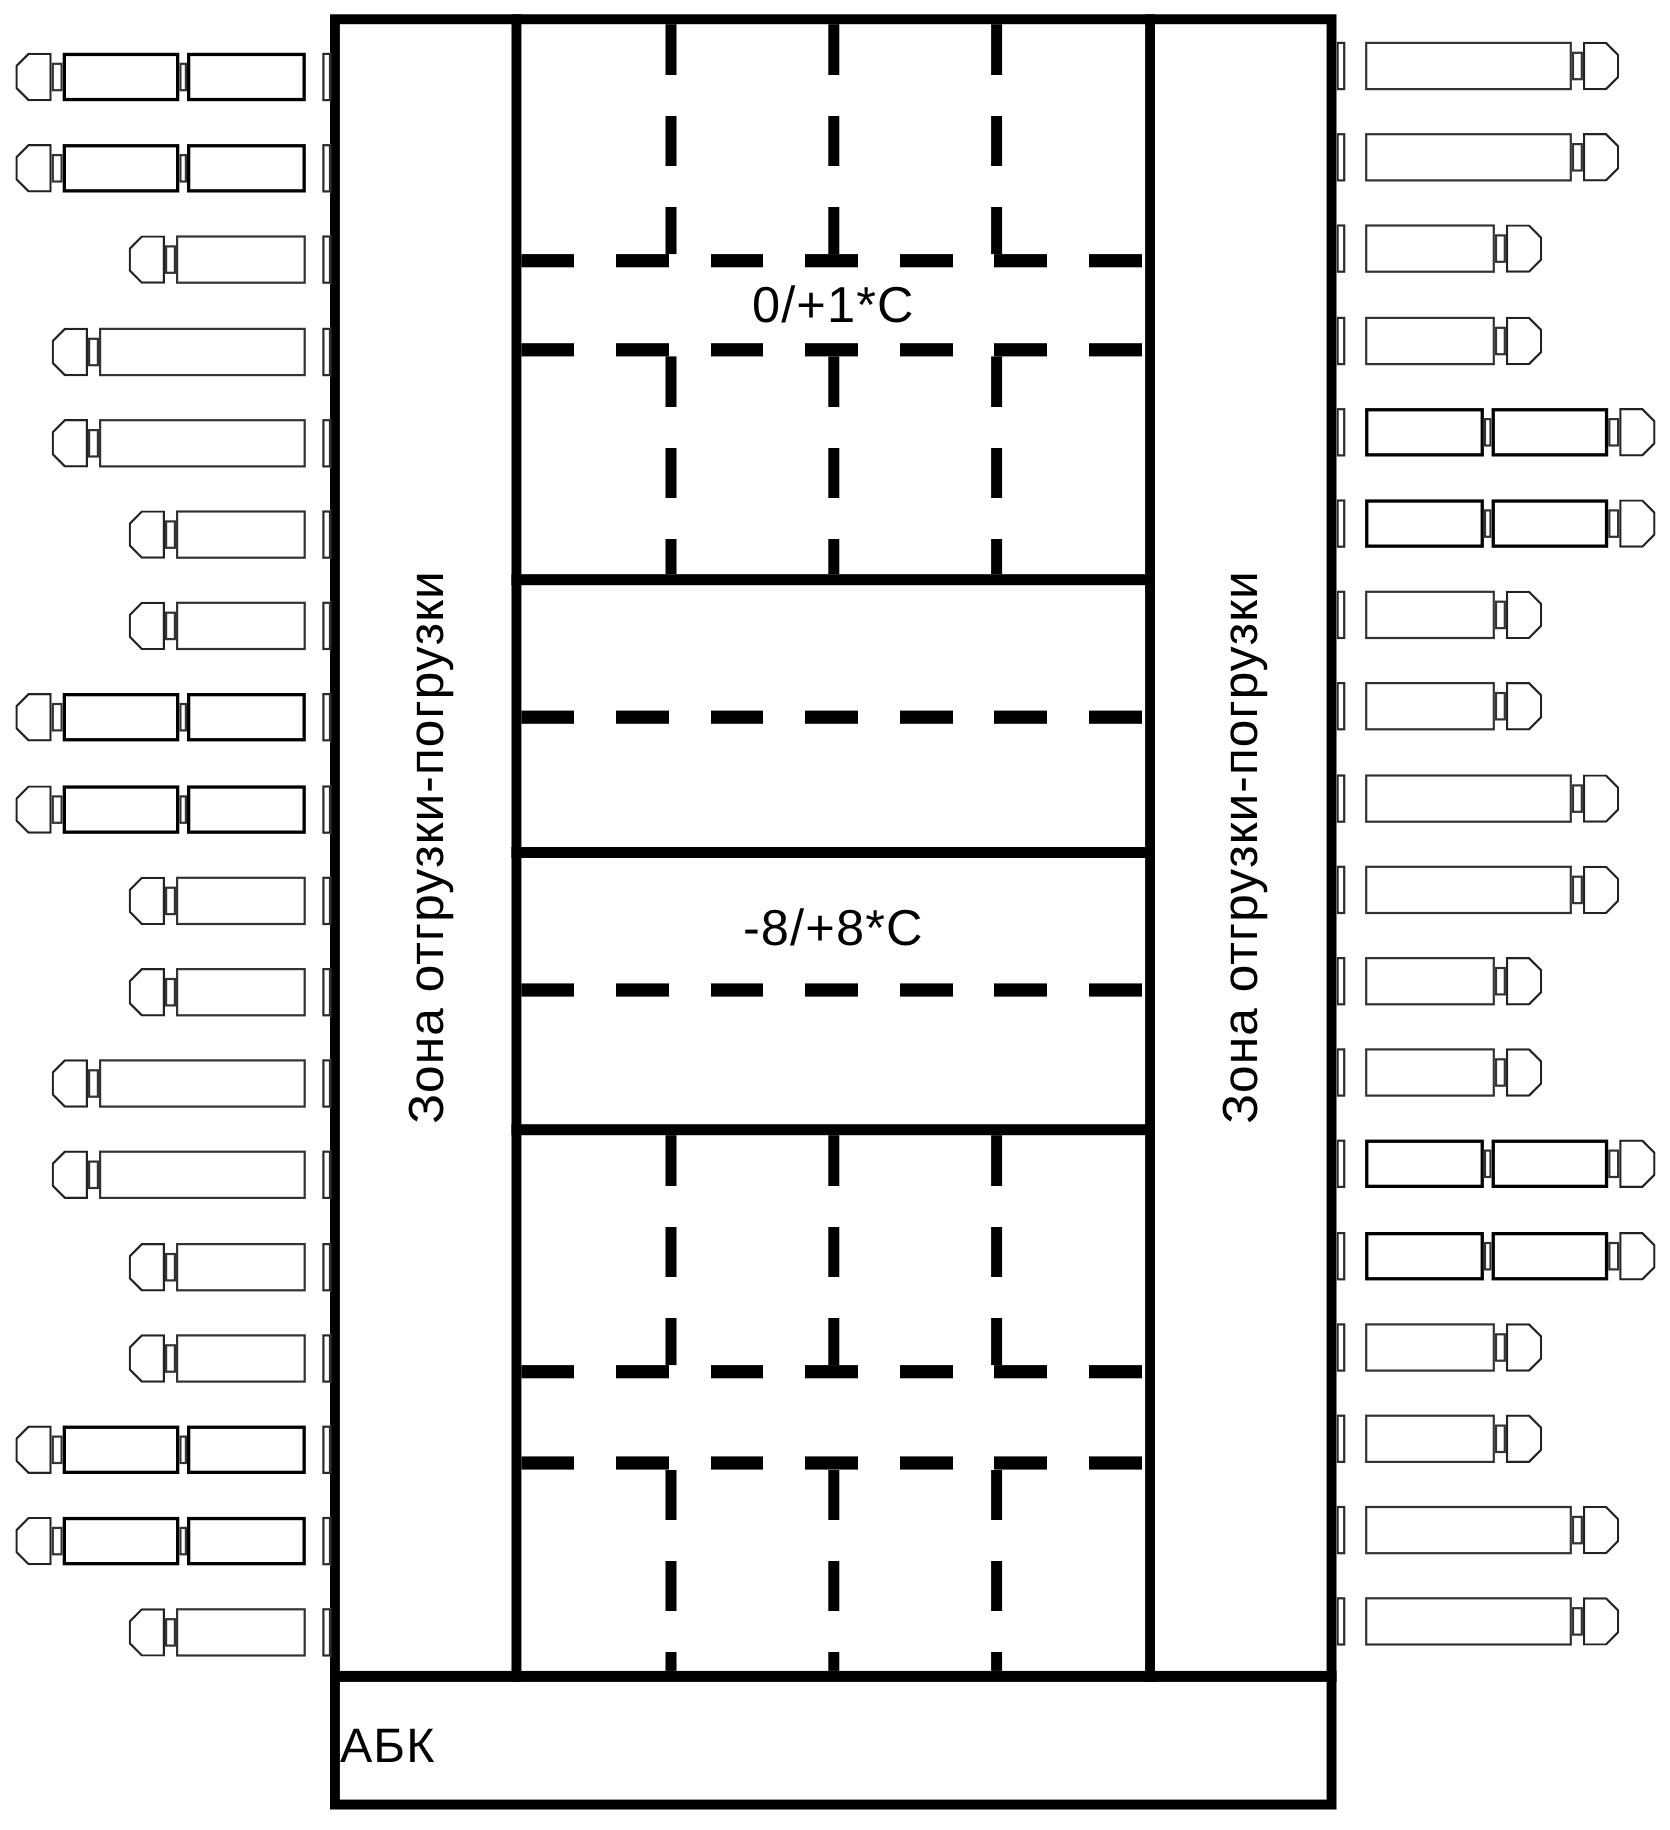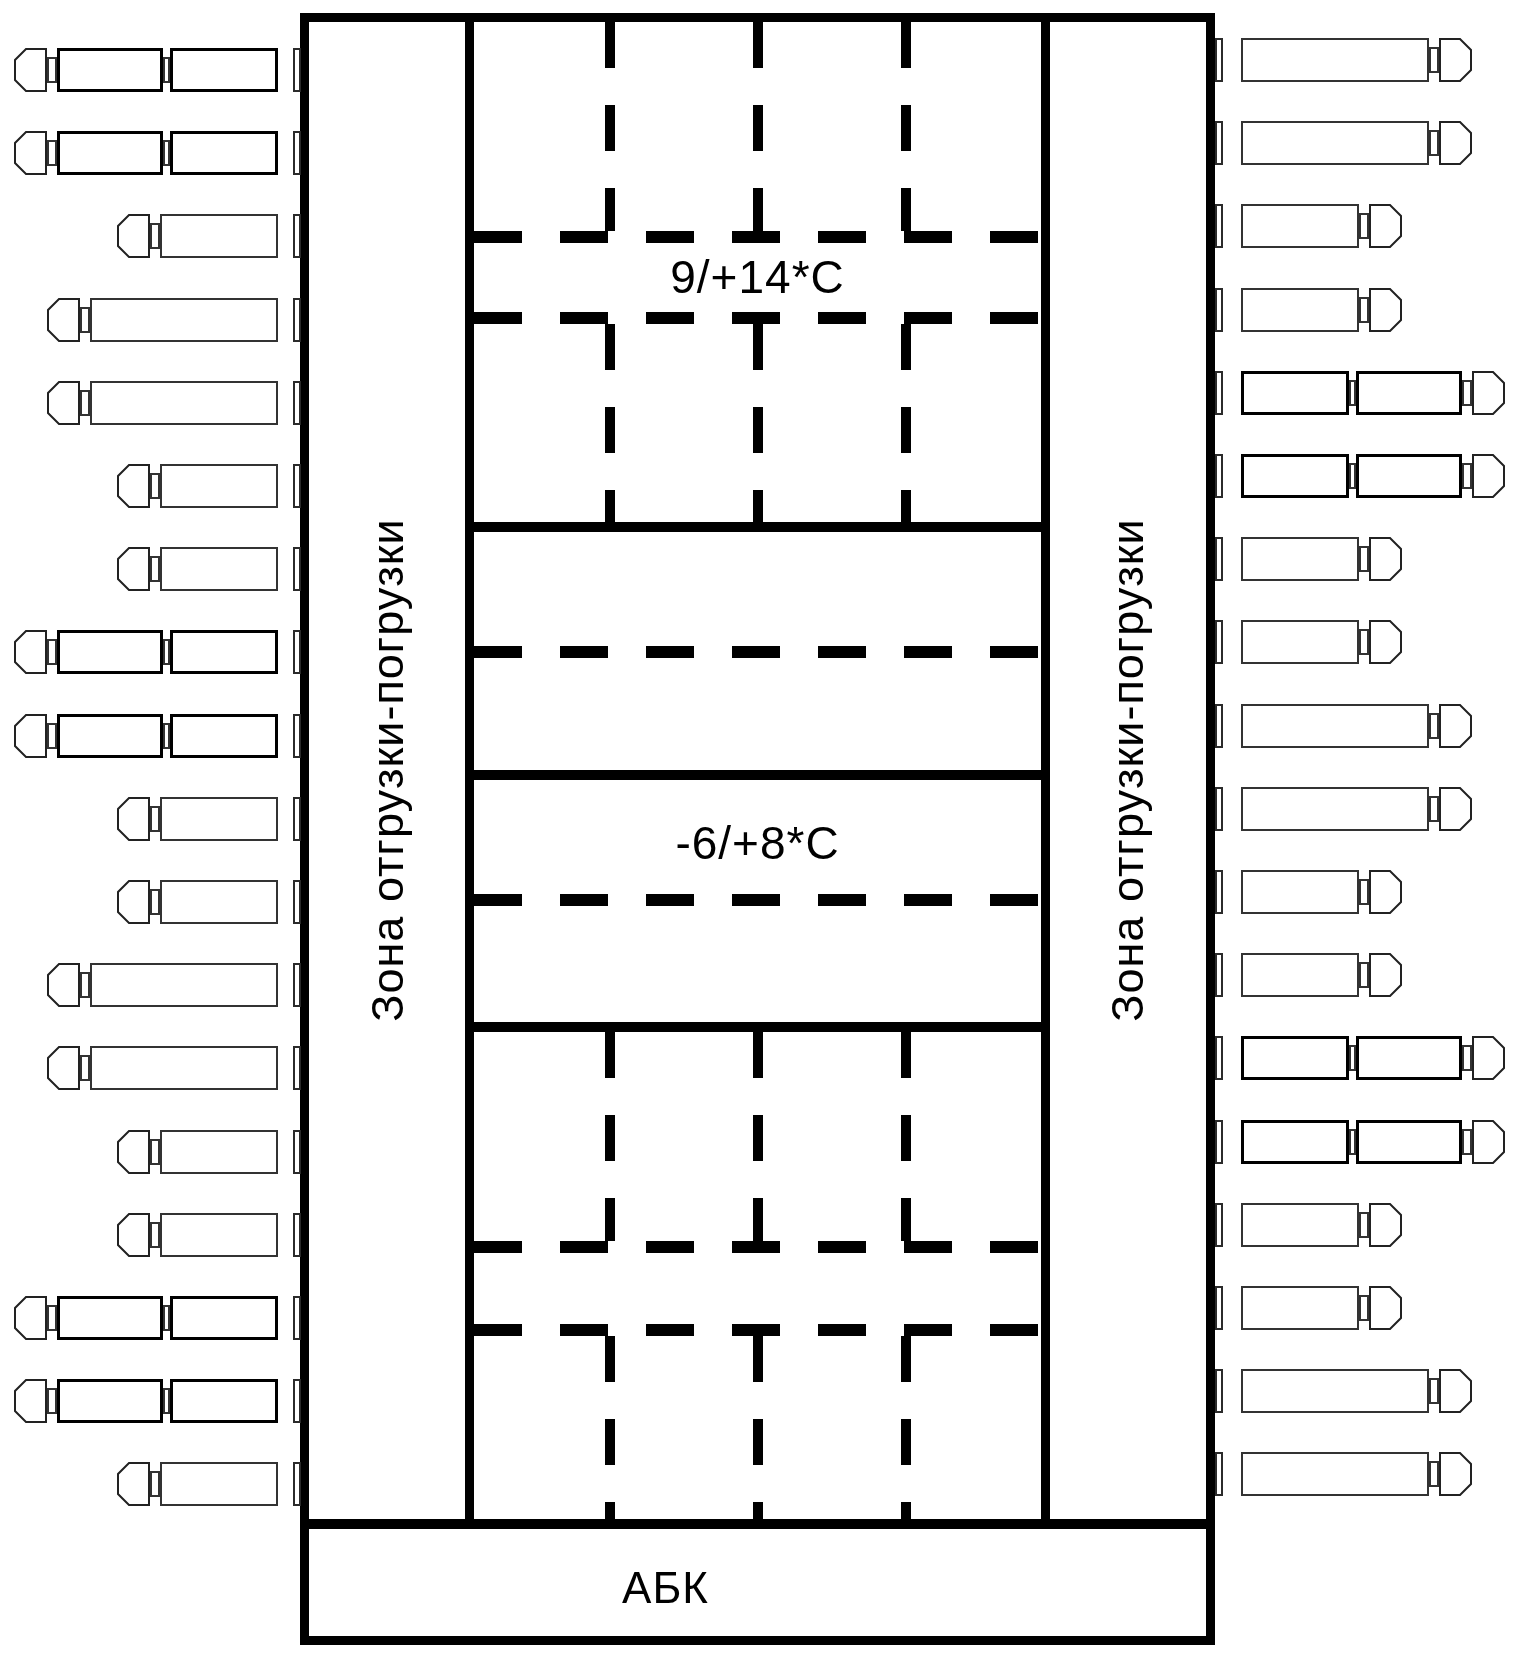--- a/index.html
+++ b/index.html
@@ -26,21 +26,21 @@
     width:10px;
     background-image:repeating-linear-gradient(180deg, var(--ink) 0 46px, transparent 46px 83px);
   }
   
   .zone-label{
     left:474px; width:567px; height:60px; line-height:60px;
     text-align:center; font-size:46px; letter-spacing:1px; white-space:nowrap;
   }
   .abk-label{
     left:309px; width:713px; height:60px; line-height:60px;
-    text-align:center; font-size:44px; letter-spacing:1px;
+    text-align:left; font-size:44px; letter-spacing:1px;
   }
   .vlabel{
     font-size:45px; letter-spacing:1px; white-space:nowrap;
     transform:translate(-50%,-50%) rotate(-90deg);
   }
   
   .door{
     width:8px; height:44px; box-sizing:border-box;
     border:2px solid #2b2b2b; background:var(--bg);
   }
@@ -87,22 +87,22 @@
   <div class="abs dash-v" style="left:753px; top:324px; height:198px;"></div>
   <div class="abs dash-v" style="left:901px; top:324px; height:198px;"></div>
 
   <div class="abs dash-v" style="left:605px; top:1032px; height:209px;"></div>
   <div class="abs dash-v" style="left:753px; top:1032px; height:209px;"></div>
   <div class="abs dash-v" style="left:901px; top:1032px; height:209px;"></div>
   <div class="abs dash-v" style="left:605px; top:1336px; height:183px;"></div>
   <div class="abs dash-v" style="left:753px; top:1336px; height:183px;"></div>
   <div class="abs dash-v" style="left:901px; top:1336px; height:183px;"></div>
 
-  <div class="abs zone-label" style="top:247px;">9/+14*C</div>
-  <div class="abs zone-label" style="top:813px;">-6/+8*C</div>
+  <div class="abs zone-label" style="top:247px;">0/+1*C</div>
+  <div class="abs zone-label" style="top:813px;">-8/+8*C</div>
 
   <div class="abs vlabel" style="left:388px; top:770px;">Зона отгрузки-погрузки</div>
   <div class="abs vlabel" style="left:1128px; top:770px;">Зона отгрузки-погрузки</div>
 
   <div id="yard">
       <div class="abs door" style="left:293px; top:48px;"></div>
       <div class="abs trailer thick" style="left:170px; top:48px; width:108px;"></div>
       <div class="abs conn" style="left:163px; top:57px; width:7px;"></div>
       <div class="abs trailer thick" style="left:57px; top:48px; width:106px;"></div>
       <div class="abs conn" style="left:47px; top:57px; width:10px;"></div>

